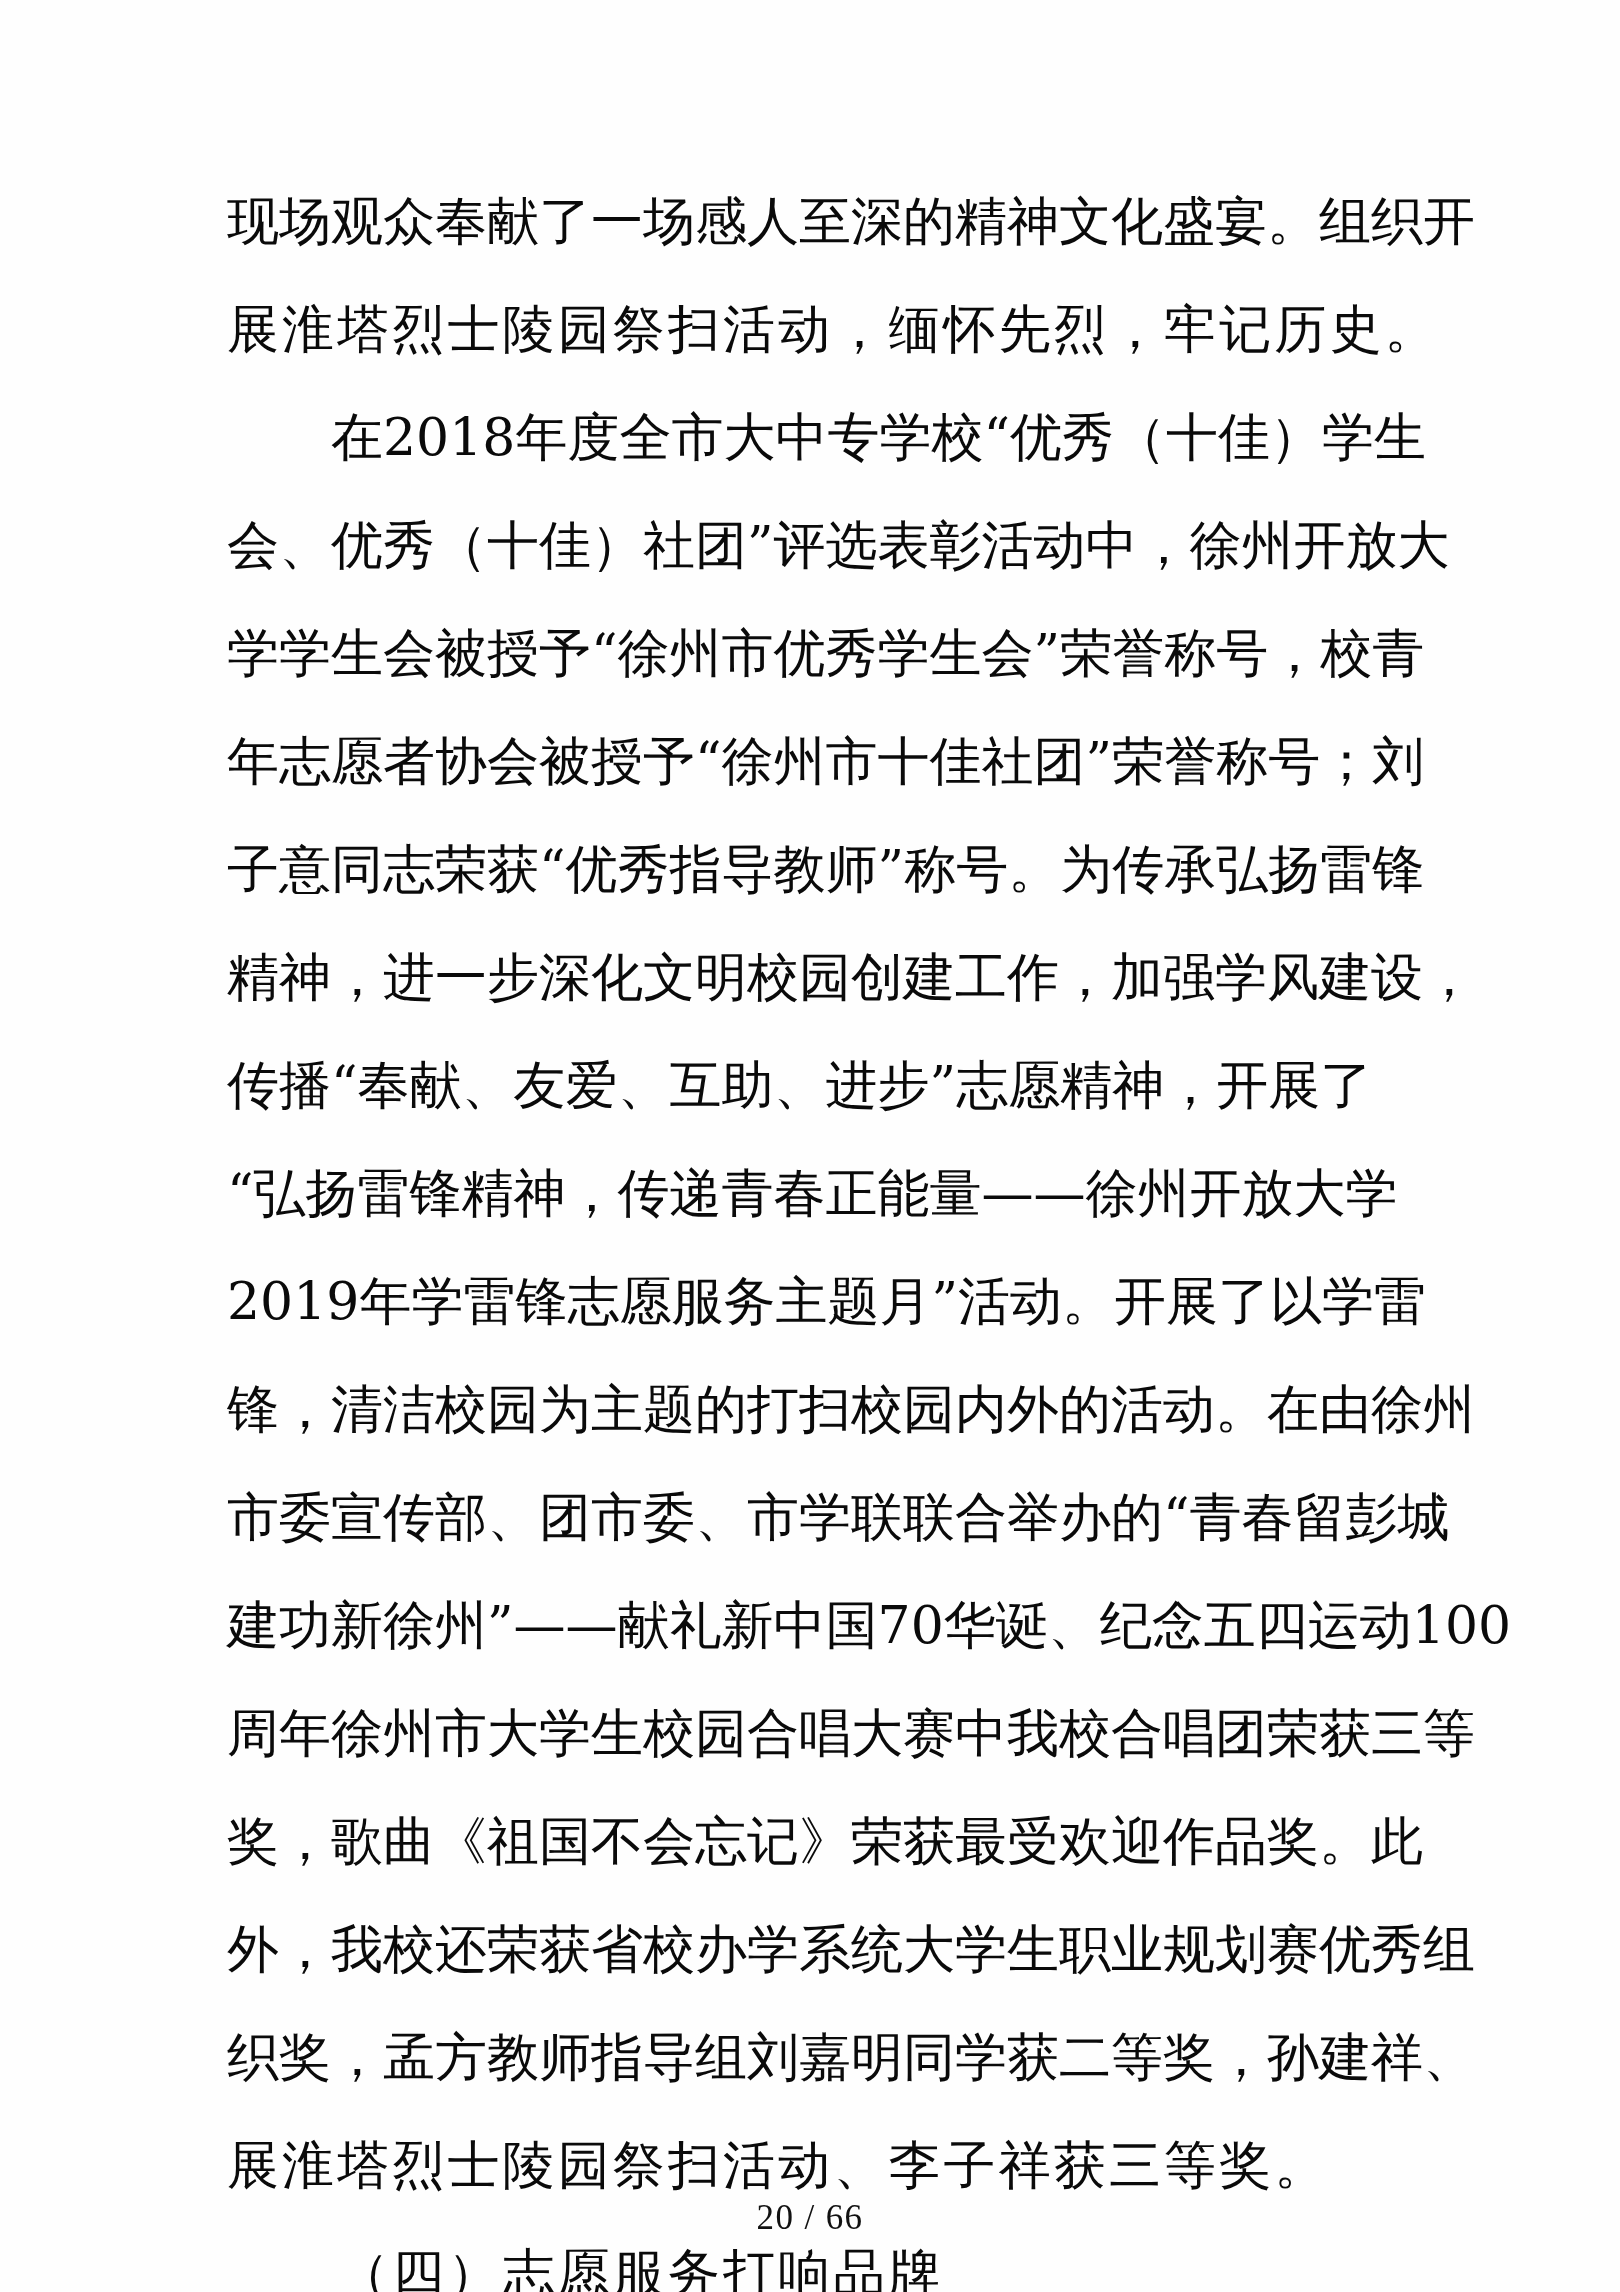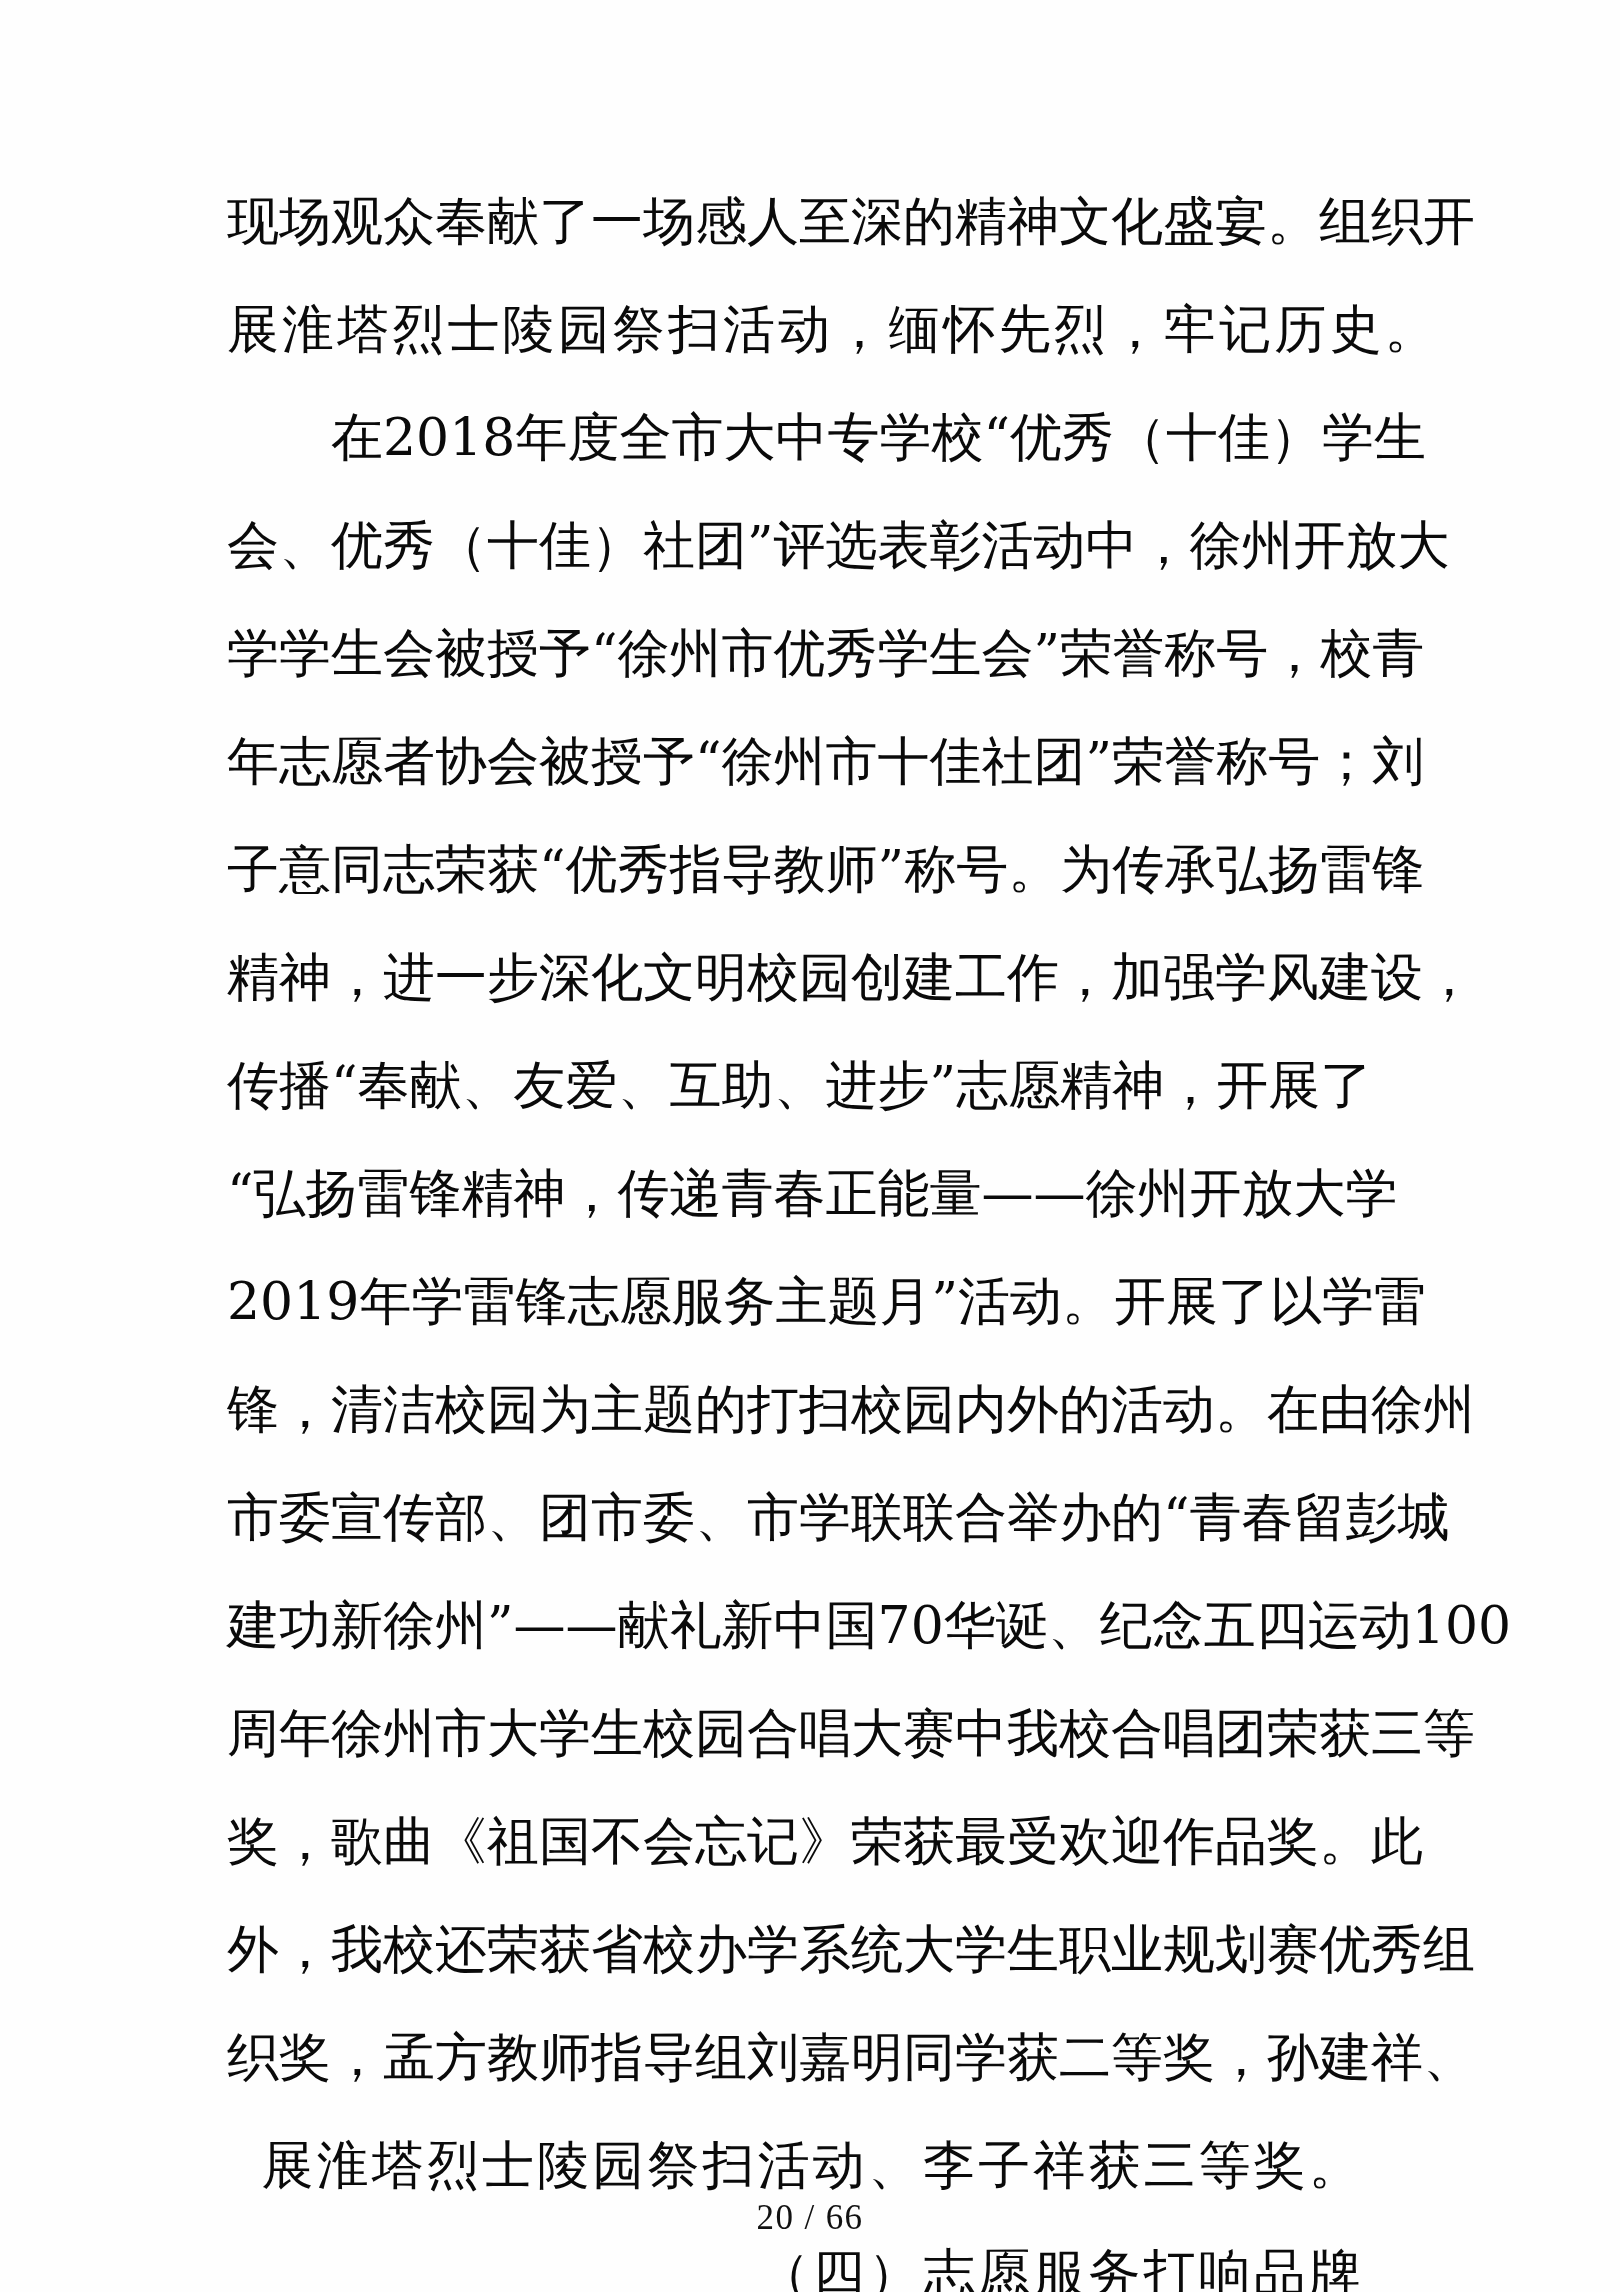--- a/index.html
+++ b/index.html
@@ -43,21 +43,21 @@
     white-space: pre;
   }
   .line .ch {
     flex: 1 1 auto;
     text-align: center;
     display: inline-block;
   }
   
   .line.ragged {
     display: block;
-    text-align: right;
+    text-align: left;
     letter-spacing: 0.06em;
   }
   
 
   
   .footer {
     position: absolute;
     left: 0;
     right: 0;
     top: 2198px;

